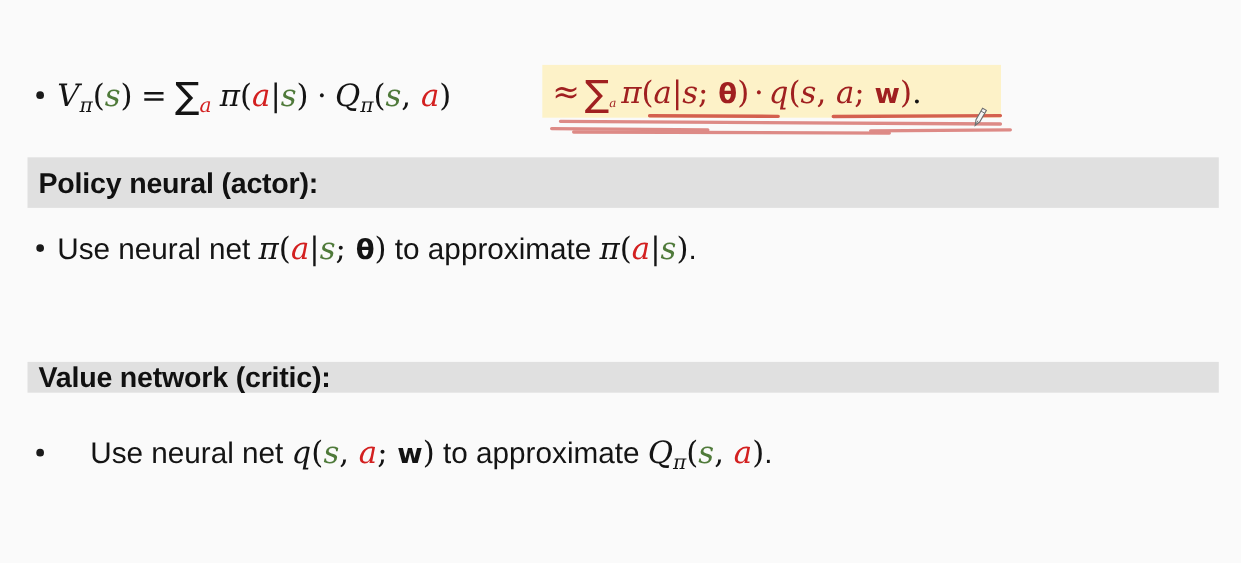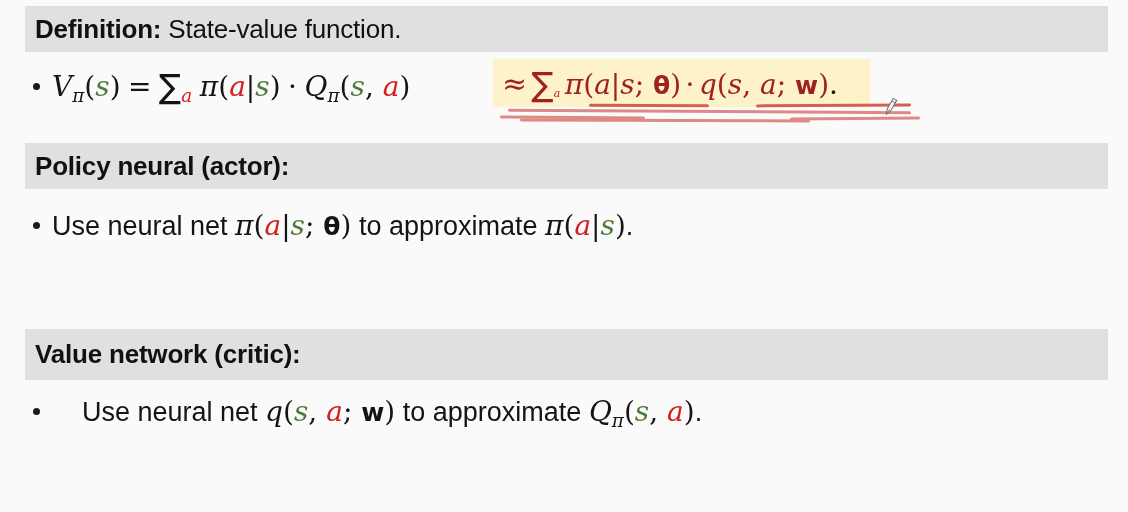--- a/index.html
+++ b/index.html
@@ -38,21 +38,21 @@
     color: #111111;
     letter-spacing: -0.2px;
     white-space: nowrap;
   }
   .band-title .reg {
     font-weight: normal;
   }
 
   #band-def   { top: 6px;   height: 46px; }
   #band-pol   { top: 143px; height: 46px; }
-  #band-val   { top: 329px; height: 51px; }
+  #band-val   { top: 329px; height: 28px; }
 
   
   .bullet-line {
     position: absolute;
     left: 33px;
     display: flex;
     align-items: baseline;
     white-space: nowrap;
   }
   .dot {
@@ -112,21 +112,21 @@
 
   
   #line-formula { top: 68px; }
   #line-formula .txt { position: relative; top: 0; }
 
   
   .hl {
     position: absolute;
     left: 493px;
     top: 59px;
-    width: 377px;
+    width: 417px;
     height: 48px;
     background: #fdf2c8;
   }
   .hl-inner {
     position: absolute;
     left: 9px;
     top: 4px;
     white-space: nowrap;
   }
   .dk { color: #a02020; }
@@ -168,23 +168,20 @@
   #line-pol-1 { top: 212px; text-align: right; }
   #line-pol-2 { top: 263px; }
   #line-val-1 { top: 398px; gap: 30px; }
   #line-val-2 { top: 449px; }
 </style>
 </head>
 <body>
 
 <div class="slide">
 
-  <div class="band" id="band-def">
-    <span class="band-title"><span>Definition:</span><span class="reg"> State-value function.</span></span>
-  </div>
 
   <div class="bullet-line" id="line-formula">
     <span class="dot"></span>
     <span class="txt">
       <span class="m">V</span><span class="m sub">π</span><span class="m-up paren">(</span><span class="m green">s</span><span class="m-up paren">)</span>
       <span class="m-up">=</span>
       <span class="m-up sigma">∑</span><span class="m sub red">a</span>
       <span class="m">π</span><span class="m-up paren">(</span><span class="m red">a</span><span class="m-up paren">|</span><span class="m green">s</span><span class="m-up paren">)</span>
       <span class="m-up">·</span>
       <span class="m">Q</span><span class="m sub">π</span><span class="m-up paren">(</span><span class="m green">s</span><span class="m-up paren">,&nbsp;</span><span class="m red">a</span><span class="m-up paren">)</span>

